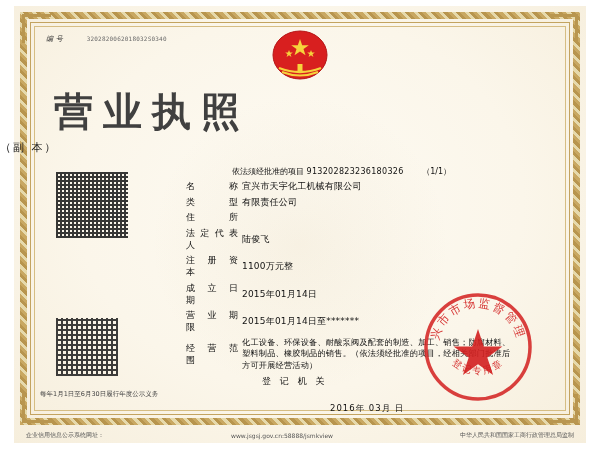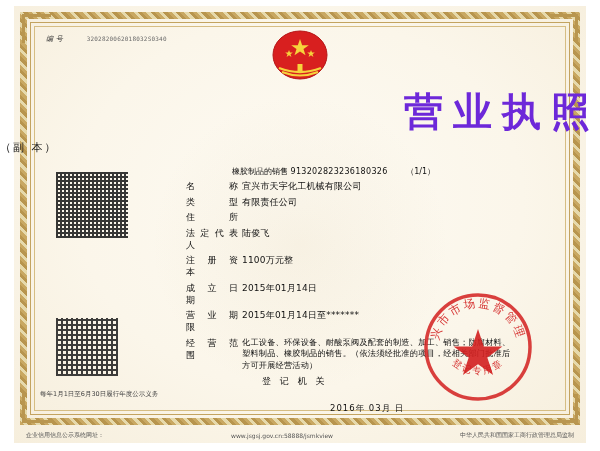--- a/index.html
+++ b/index.html
@@ -63,49 +63,50 @@
   
   .emblem{
     position:absolute;left:50%;top:28px;transform:translateX(-50%);
     width:62px;height:56px;
   }
   .emblem svg{display:block;}
 
   
   .title{
     position:absolute;left:0;right:0;top:92px;
-    text-align:right;
+    text-align:left;
     font-family:"DejaVu Sans","Liberation Sans",sans-serif;
     font-weight:bold;
     font-size:39px;
     letter-spacing:10px;
-    color:#6d28d9;
+    color:#404040;
     text-indent:10px;
     line-height:1;
+    padding-left:44px;
   }
   .subtitle{
     position:absolute;left:0;right:0;top:140px;
     text-align:left;
     font-size:11px;letter-spacing:2px;color:#222;
   }
 
   
   .credit{
     position:absolute;left:232px;top:166px;
     font-size:8px;color:#111;white-space:nowrap;
   }
   .credit .num{letter-spacing:0.3px;}
   .credit .pg{margin-left:16px;}
 
   
   .fields{
     position:absolute;left:186px;top:180px;width:330px;
   }
   .row{
-    display:flex;align-items:flex-start;margin-bottom:3.5px;
+    display:flex;align-items:center;margin-bottom:3.5px;
   }
   .row .k{
     width:56px;min-width:56px;
     font-size:9px;color:#111;
     letter-spacing:4px;
     text-align:justify;
     text-align-last:justify;
     line-height:12px;
   }
   .row .v{
@@ -202,21 +203,21 @@
       <path d="M10 40 Q31 48 52 40" stroke="#f6d33c" stroke-width="2.4" fill="none"></path>
       <path d="M13 44 Q31 51 49 44" stroke="#f6d33c" stroke-width="2" fill="none"></path>
       <rect x="28.5" y="36" width="5" height="9" fill="#f6d33c"></rect>
     </svg>
   </div>
 
   <div class="title">营业执照</div>
   <div class="subtitle">（副 本）</div>
 
   <div class="credit">
-    <span>橡胶制品的销售</span>
+    <span>依法须经批准的项目</span>
     <span class="num">913202823236180326</span>
     <span class="pg">（1/1）</span>
   </div>
 
   <div class="barcode"></div>
   <div class="barcode2"></div>
 
   <div class="fields">
     <div class="row">
       <div class="k">名 称</div>

